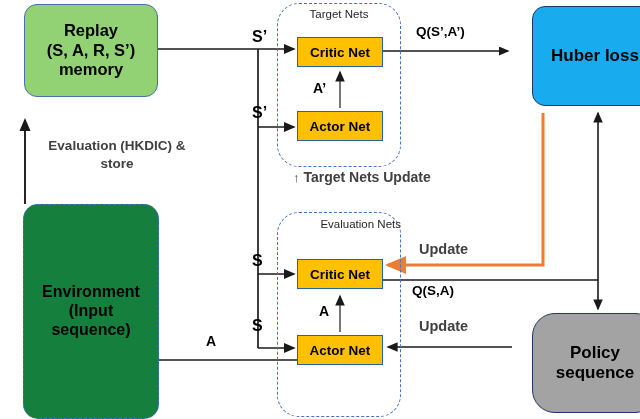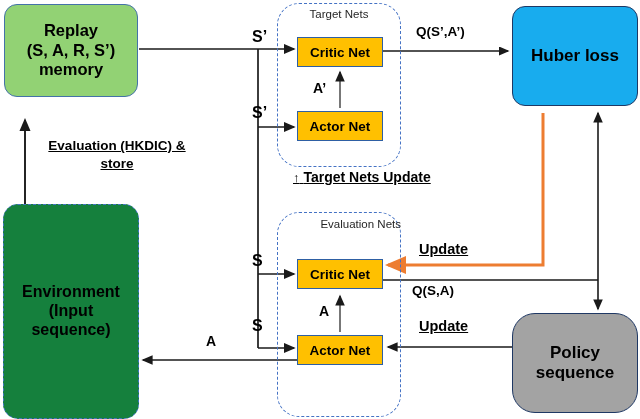--- a/index.html
+++ b/index.html
@@ -32,20 +32,21 @@
     position: absolute;
     box-sizing: border-box;
     display: flex;
     align-items: center;
     justify-content: center;
     text-align: center;
     font-weight: bold;
     color: #000000;
     line-height: 1.18;
     z-index: 3;
+    margin-left: 20px;
   }
 
   .node-replay {
     left: 4px; top: 4px;
     width: 134px; height: 93px;
     background: #92D274;
     border: 1.6px solid #4472A8;
     border-radius: 13px;
     font-size: 16.5px;
   }
@@ -120,21 +121,21 @@
   .net-eval-critic   { left: 297px; top: 259px; width: 86px; height: 30px; }
   .net-eval-actor    { left: 297px; top: 335px; width: 86px; height: 30px; }
 
   
   .lbl {
     position: absolute;
     white-space: nowrap;
     z-index: 4;
     color: #000000;
   }
-  .lbl-orange { color: #000000; font-weight: bold; text-decoration: underline; }
+  .lbl-orange { color: #404040; font-weight: bold; }
 
   .lbl-s1      { left: 252px; top: 28px;  font-size: 16px; font-weight: bold; }
   .lbl-s2      { left: 252px; top: 104px; font-size: 16px; font-weight: bold; }
   .lbl-s3      { left: 252px; top: 252px; font-size: 16px; font-weight: bold; }
   .lbl-s4      { left: 252px; top: 317px; font-size: 16px; font-weight: bold; }
 
   .lbl-aprime  { left: 313px; top: 80px;  font-size: 14px; font-weight: bold; }
   .lbl-a-mid   { left: 319px; top: 303px; font-size: 14px; font-weight: bold; }
   .lbl-a-env   { left: 206px; top: 333px; font-size: 14px; font-weight: bold; }
 

